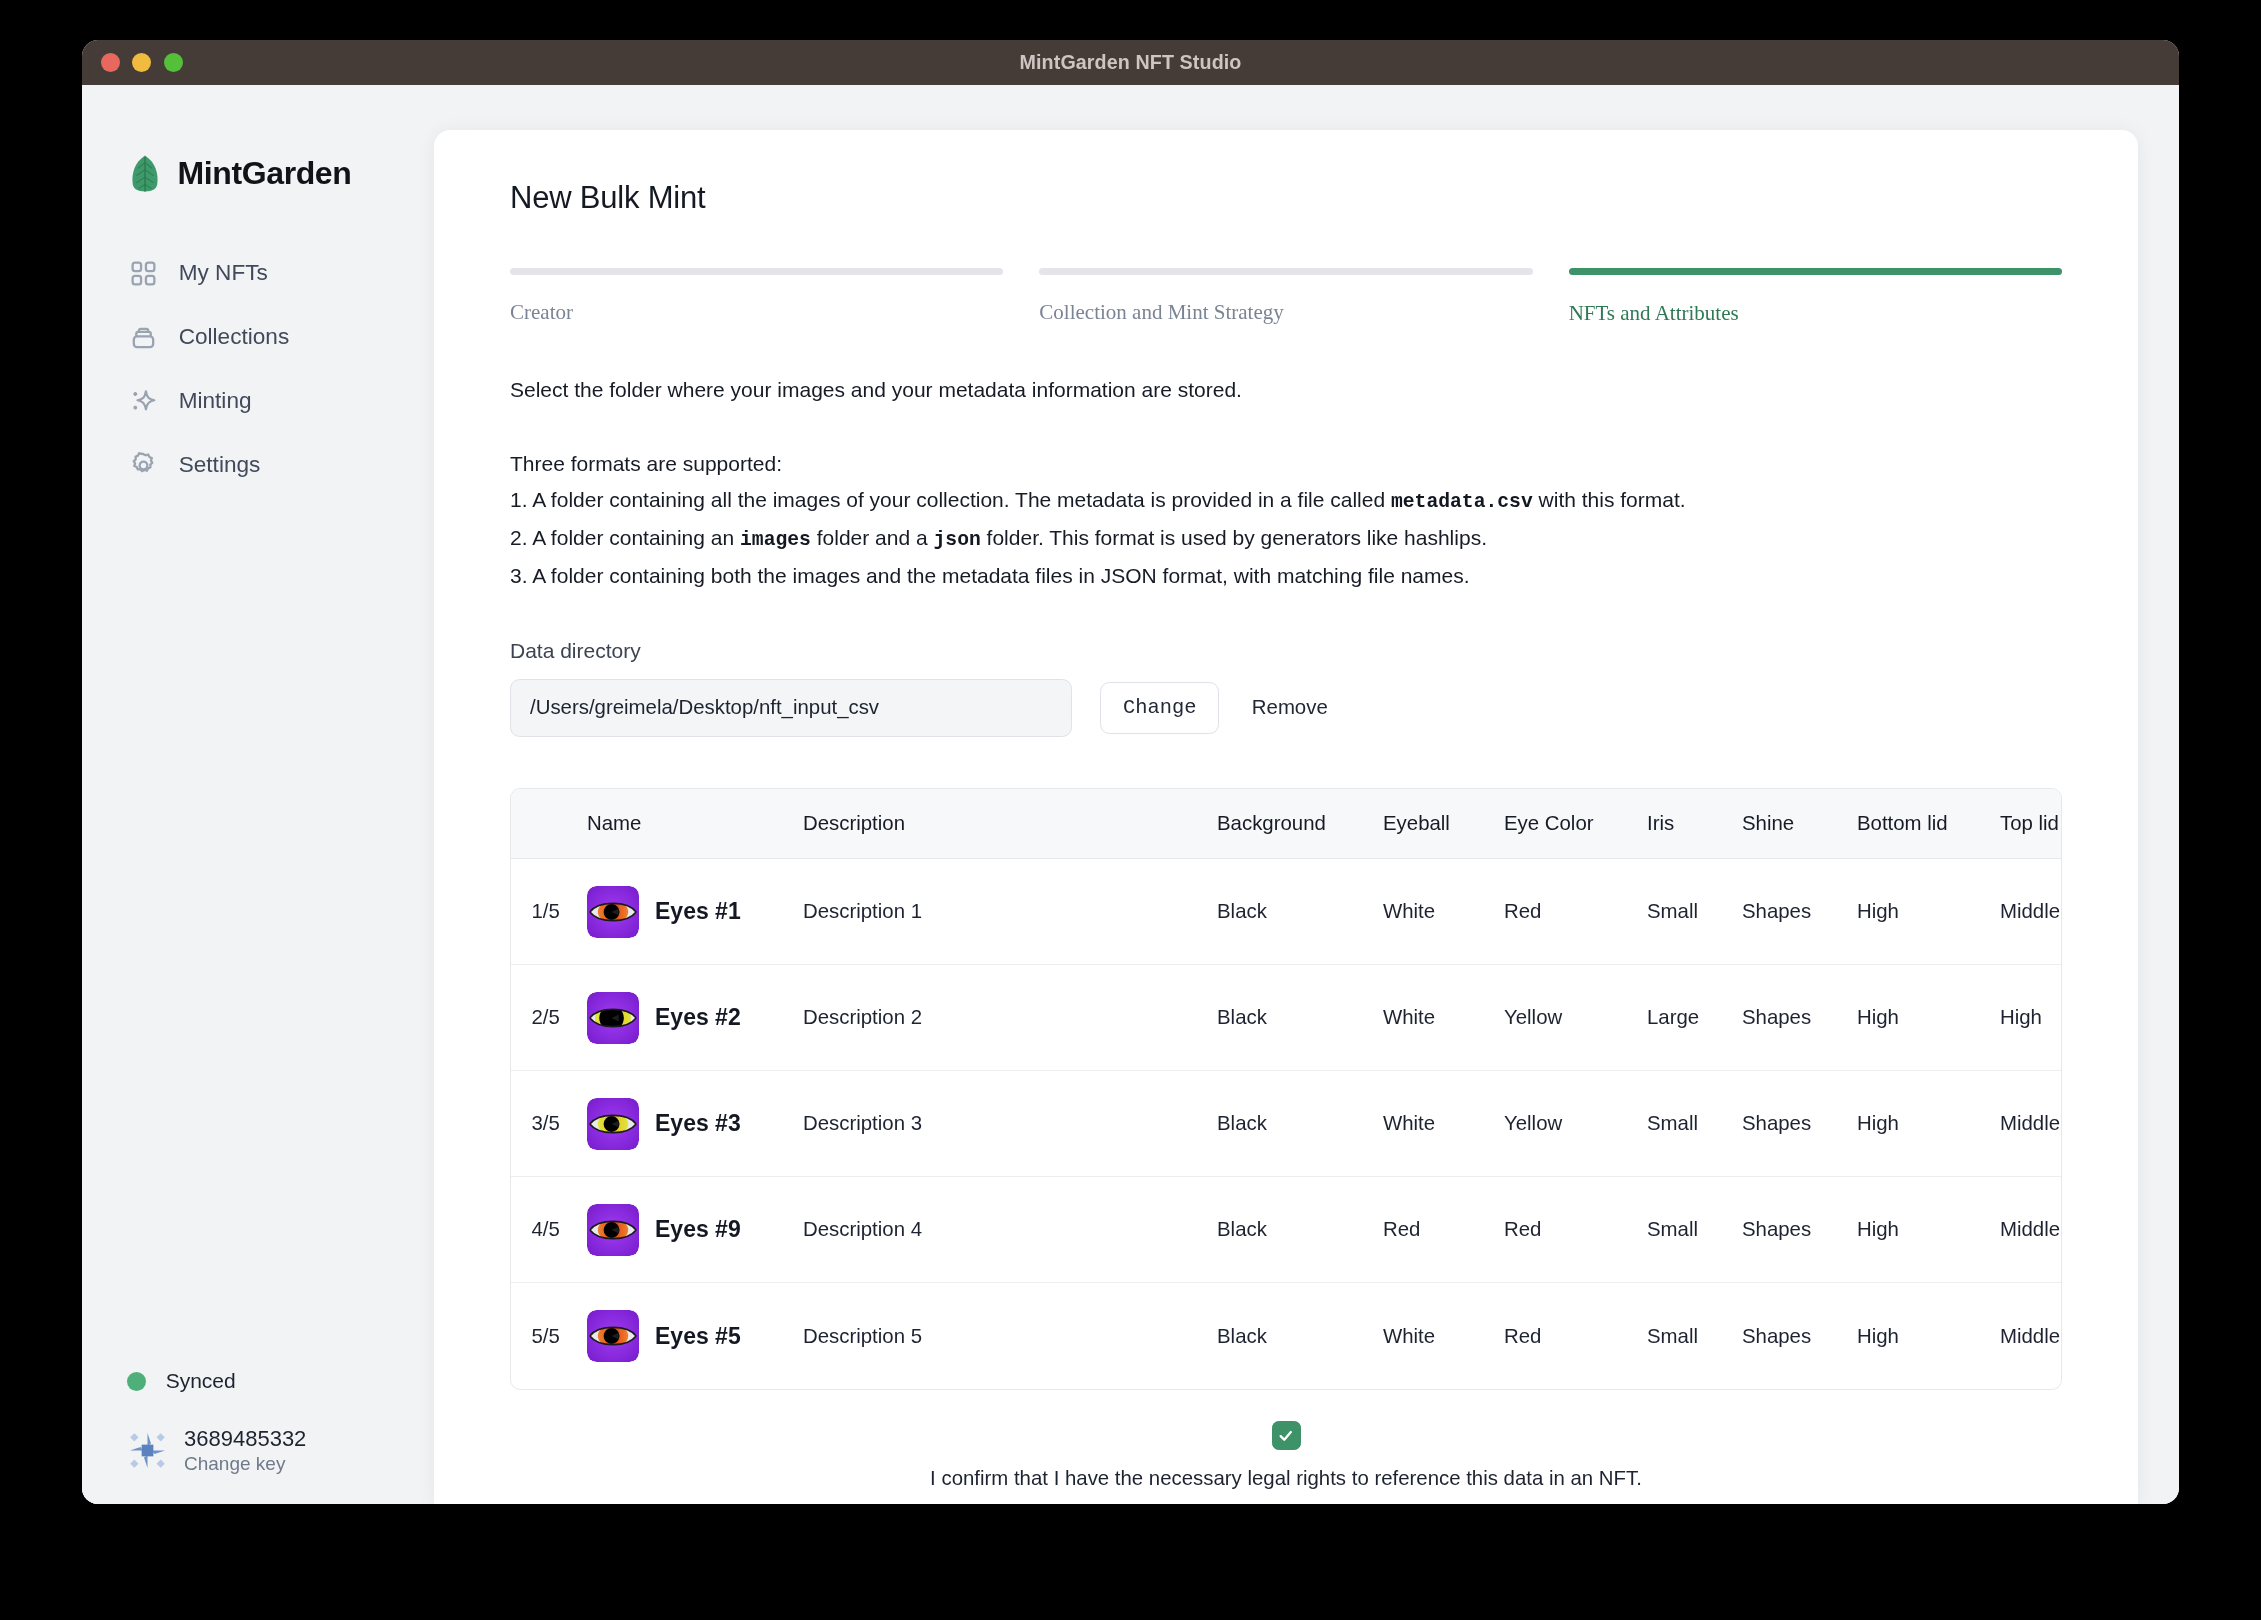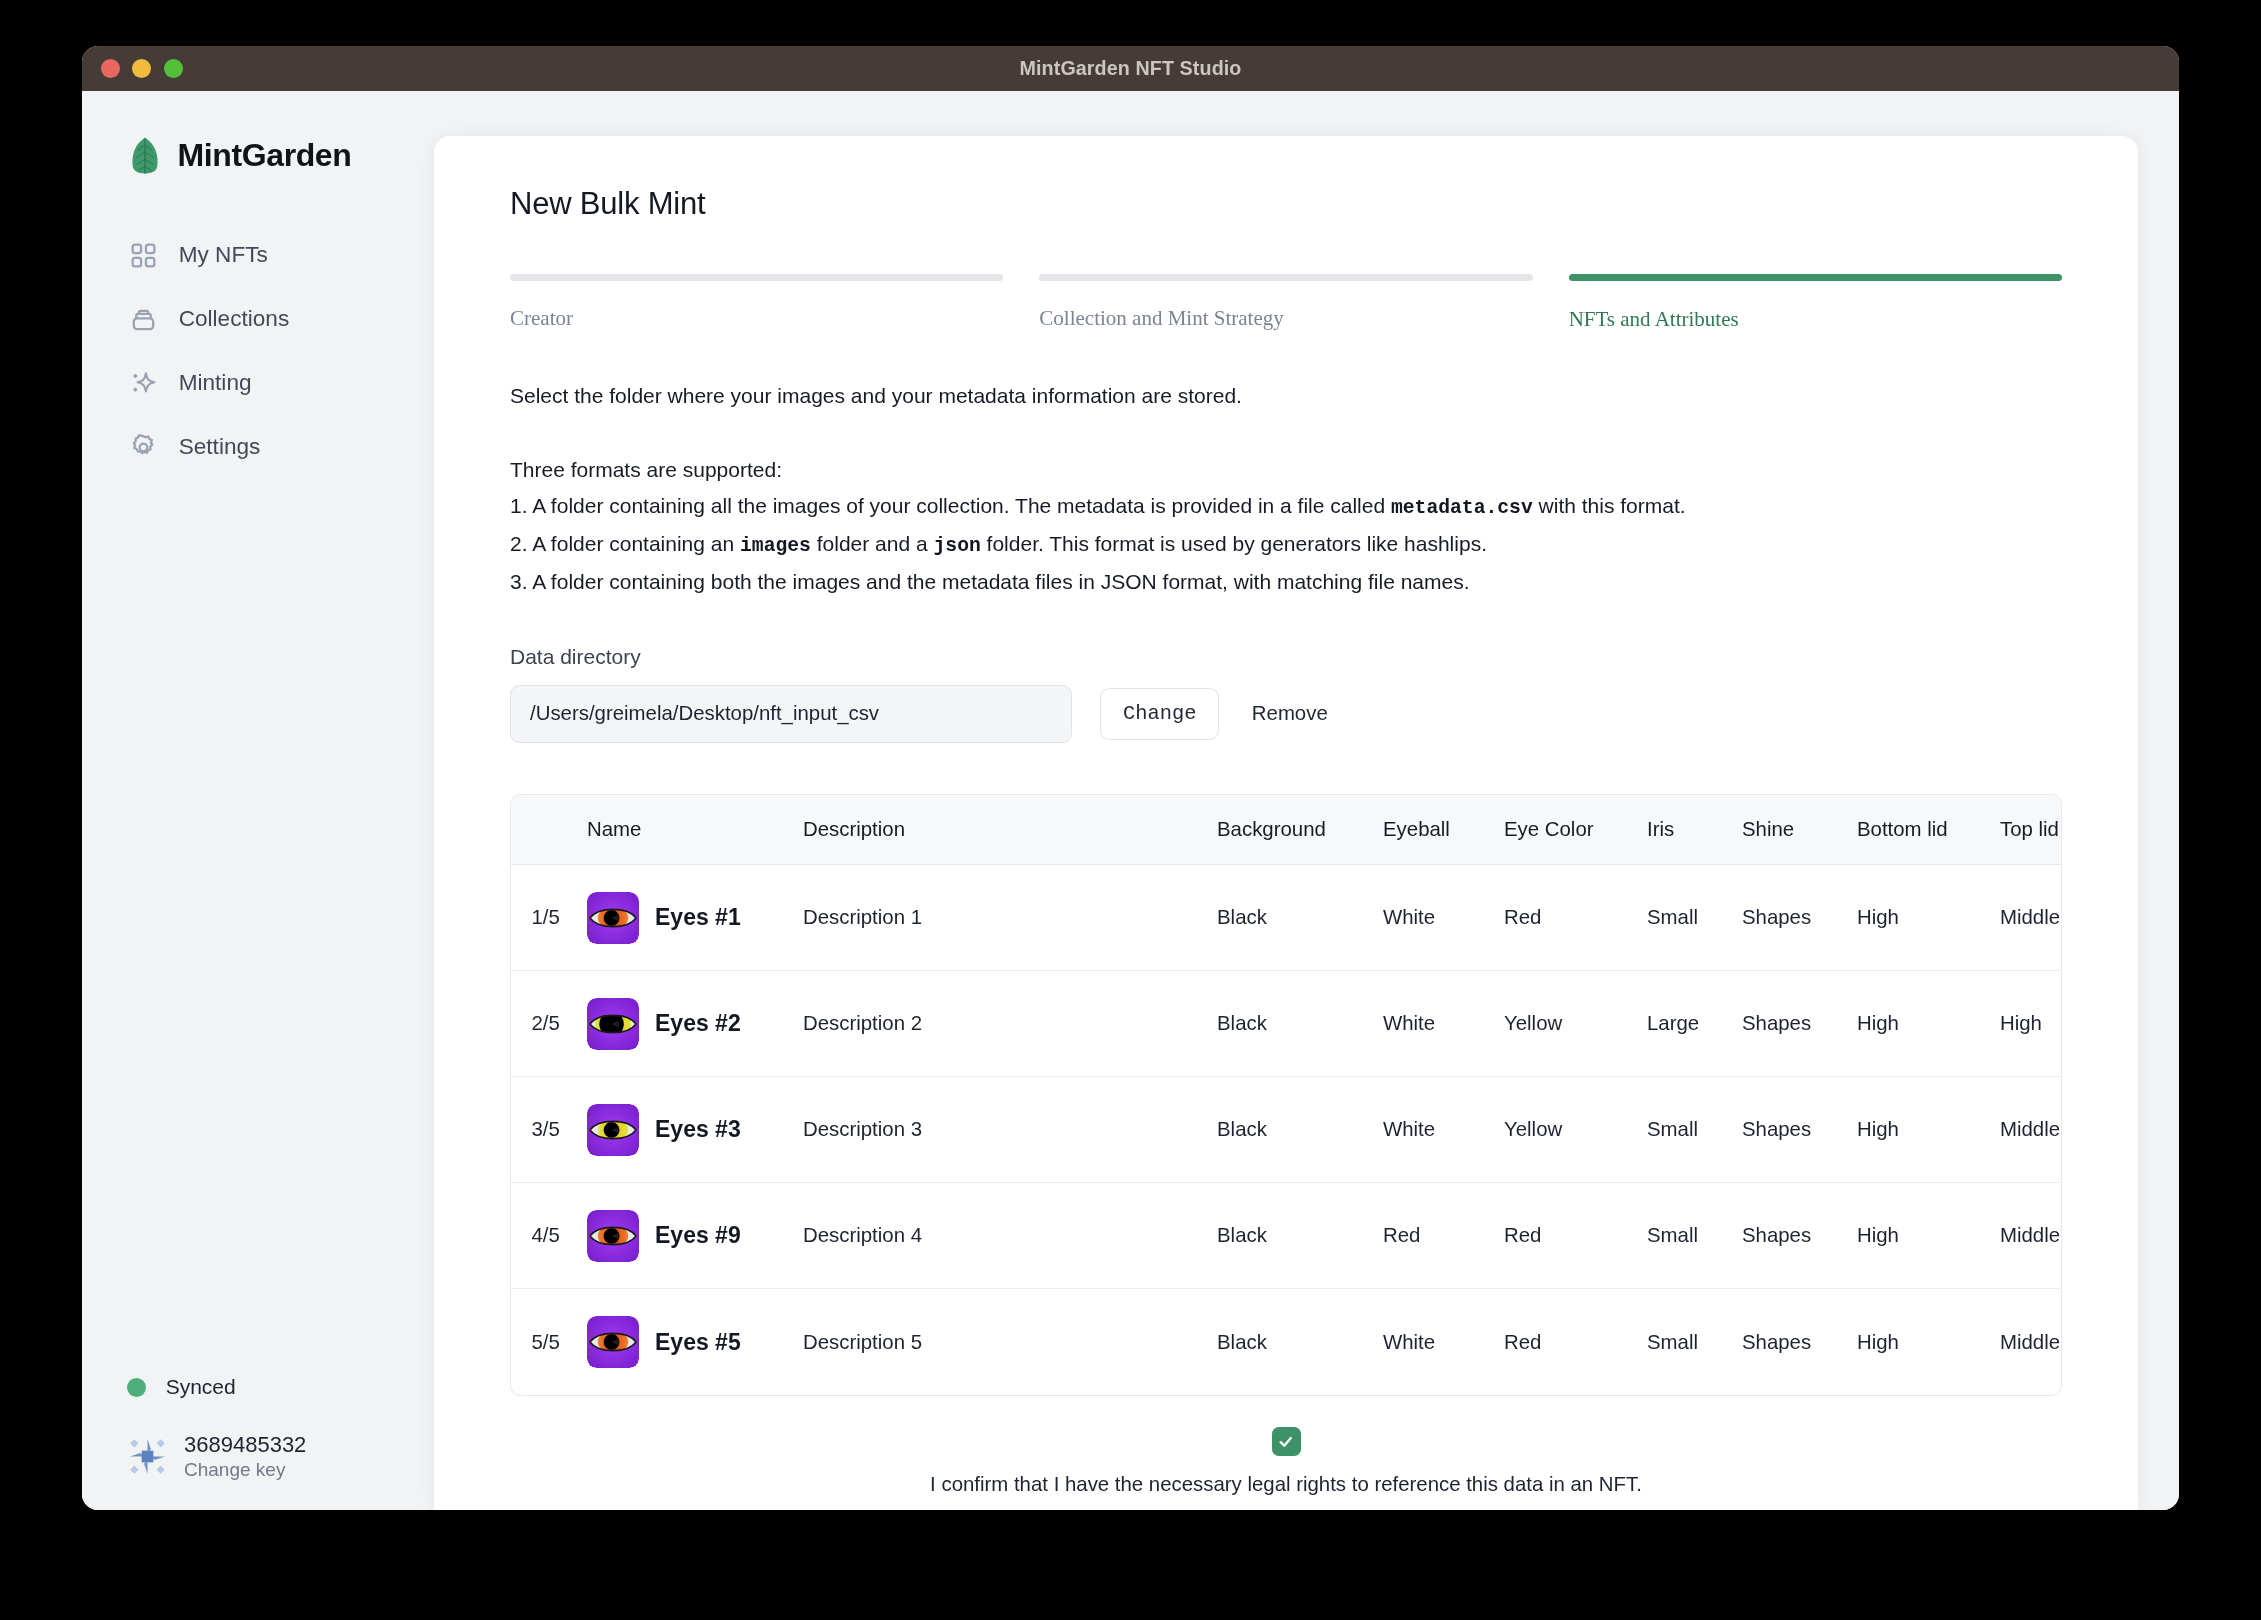--- a/index.html
+++ b/index.html
@@ -9,21 +9,21 @@
     height: 1620px;
     background: #000000;
     font-family: "Liberation Sans", sans-serif;
     overflow: hidden;
   }
 
   
   #app-window {
     position: absolute;
     left: 82px;
-    top: 46px;
+    top: 40px;
     width: 2097px;
     height: 1464px;
     border-radius: 16px 16px 16px 16px;
     overflow: hidden;
     background: #f2f3f5;
     box-shadow: 0 13px 44px rgba(0,0,0,0.45);
   }
 
   #titlebar {
     position: relative;
@@ -60,21 +60,21 @@
     background: #f2f3f5;
     display: flex;
   }
 
   
   #sidebar {
     position: relative;
     width: 352px;
     flex: 0 0 352px;
     background: #f2f3f5;
-    padding-top: 45px;
+    padding-top: 69px;
   }
   .brand {
     display: flex;
     align-items: center;
     gap: 14.6px;
     padding-left: 45px;
     margin-bottom: 48px;
   }
   .brand .logo { width: 36px; height: 39px; flex: 0 0 36px; }
   .brand .brand-name {

